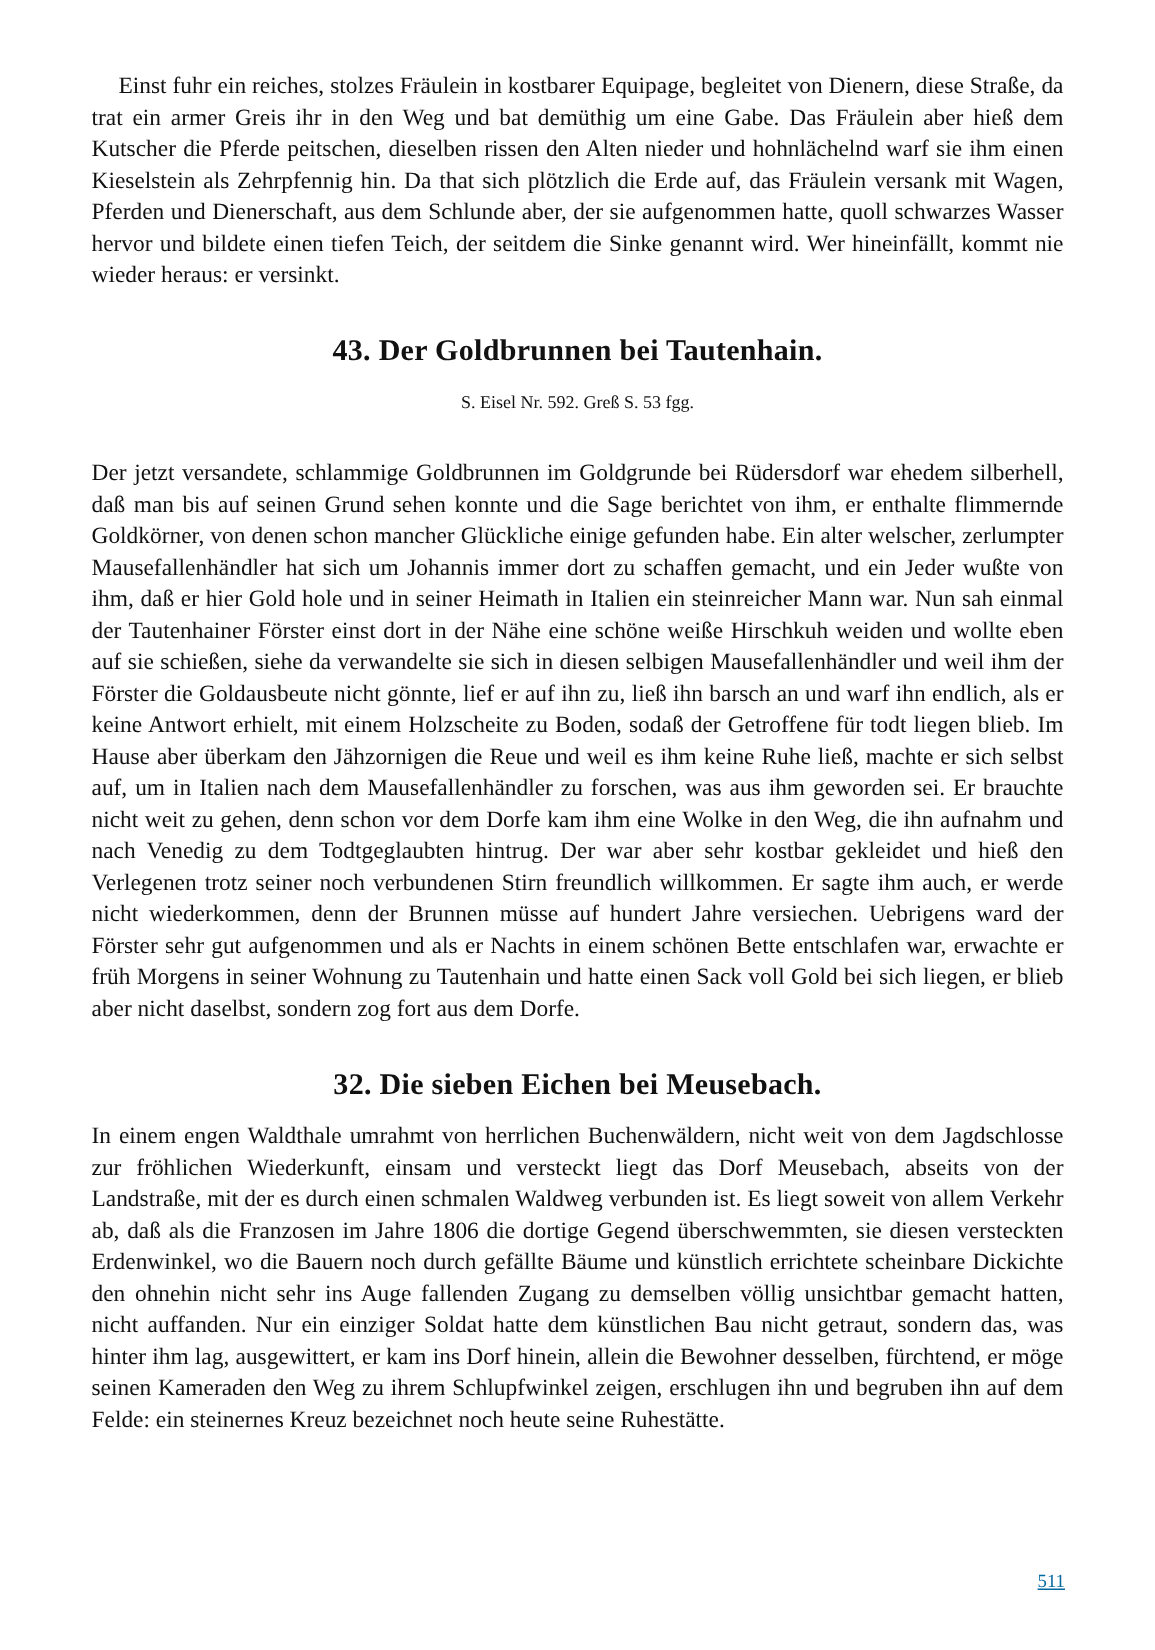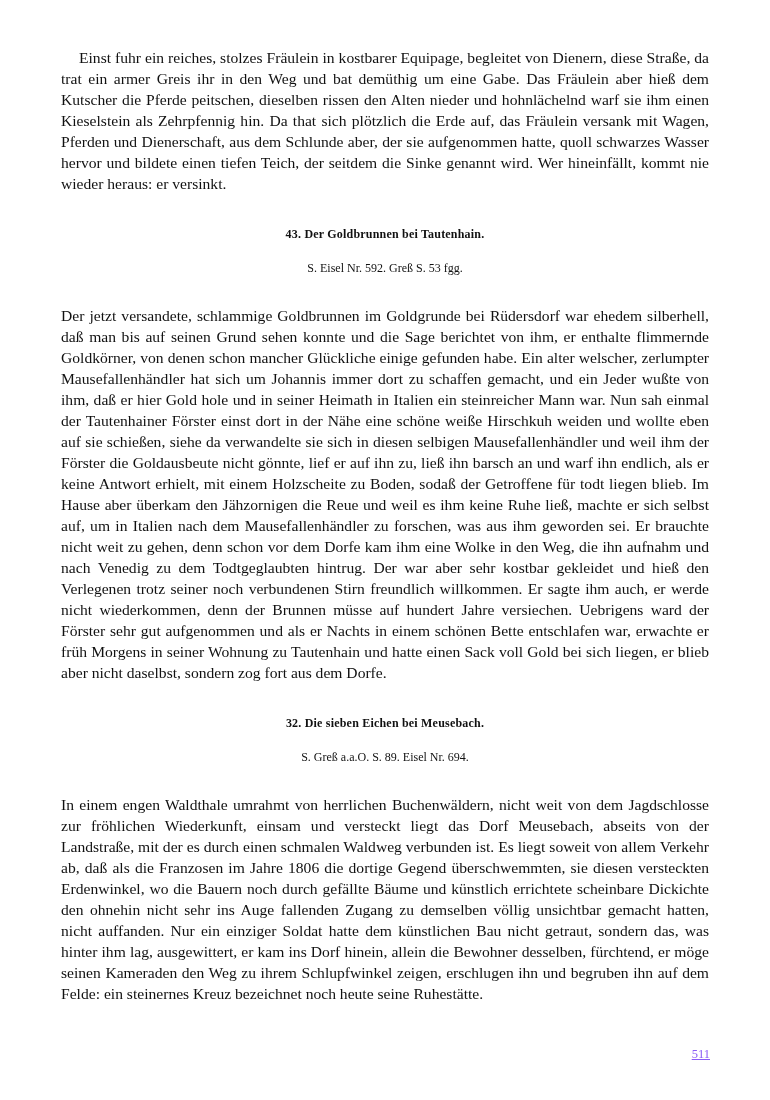--- a/index.html
+++ b/index.html
@@ -26,59 +26,58 @@
     hyphens: auto;
     -webkit-hyphens: auto;
   }
   p {
     margin: 0;
   }
   p.indent {
     text-indent: 18px;
   }
   h2.section-heading {
-    font-size: 12px;
+    font-size: 20px;
     font-weight: bold;
     text-align: center;
     margin: 30px 0 13px 0;
     line-height: 21px;
     letter-spacing: 0.2px;
   }
   p.source-line {
     text-align: center;
     font-size: 12px;
     margin: 0 0 26px 0;
     line-height: 21px;
     text-indent: 0;
   }
   .page-number {
     position: absolute;
     right: 60px;
     top: 1047px;
     font-size: 12.5px;
     line-height: 15px;
-    color: #8b5cf6;
+    color: #0369a1;
     text-decoration: underline;
   }
 </style>
 </head>
 <body>
 
 <div class="text-column">
 
   <p class="indent">Einst fuhr ein reiches, stolzes Fräulein in kostbarer Equipage, begleitet von Dienern, diese Straße, da trat ein armer Greis ihr in den Weg und bat demüthig um eine Gabe. Das Fräulein aber hieß dem Kutscher die Pferde peitschen, dieselben rissen den Alten nieder und hohnlächelnd warf sie ihm einen Kieselstein als Zehrpfennig hin. Da that sich plötzlich die Erde auf, das Fräulein versank mit Wagen, Pferden und Dienerschaft, aus dem Schlunde aber, der sie aufgenommen hatte, quoll schwarzes Wasser hervor und bildete einen tiefen Teich, der seitdem die Sinke genannt wird. Wer hineinfällt, kommt nie wieder heraus: er versinkt.</p>
 
   <h2 class="section-heading">43. Der Goldbrunnen bei Tautenhain.</h2>
 
   <p class="source-line">S. Eisel Nr. 592. Greß S. 53 fgg.</p>
 
   <p>Der jetzt versandete, schlammige Goldbrunnen im Goldgrunde bei Rüdersdorf war ehedem silberhell, daß man bis auf seinen Grund sehen konnte und die Sage berichtet von ihm, er enthalte flimmernde Goldkörner, von denen schon mancher Glückliche einige gefunden habe. Ein alter welscher, zerlumpter Mausefallenhändler hat sich um Johannis immer dort zu schaffen gemacht, und ein Jeder wußte von ihm, daß er hier Gold hole und in seiner Heimath in Italien ein steinreicher Mann war. Nun sah einmal der Tautenhainer Förster einst dort in der Nähe eine schöne weiße Hirschkuh weiden und wollte eben auf sie schießen, siehe da verwandelte sie sich in diesen selbigen Mausefallenhändler und weil ihm der Förster die Goldausbeute nicht gönnte, lief er auf ihn zu, ließ ihn barsch an und warf ihn endlich, als er keine Antwort erhielt, mit einem Holzscheite zu Boden, sodaß der Getroffene für todt liegen blieb. Im Hause aber überkam den Jähzornigen die Reue und weil es ihm keine Ruhe ließ, machte er sich selbst auf, um in Italien nach dem Mausefallenhändler zu forschen, was aus ihm geworden sei. Er brauchte nicht weit zu gehen, denn schon vor dem Dorfe kam ihm eine Wolke in den Weg, die ihn aufnahm und nach Venedig zu dem Todtgeglaubten hintrug. Der war aber sehr kostbar gekleidet und hieß den Verlegenen trotz seiner noch verbundenen Stirn freundlich willkommen. Er sagte ihm auch, er werde nicht wiederkommen, denn der Brunnen müsse auf hundert Jahre versiechen. Uebrigens ward der Förster sehr gut aufgenommen und als er Nachts in einem schönen Bette entschlafen war, erwachte er früh Morgens in seiner Wohnung zu Tautenhain und hatte einen Sack voll Gold bei sich liegen, er blieb aber nicht daselbst, sondern zog fort aus dem Dorfe.</p>
 
   <h2 class="section-heading">32. Die sieben Eichen bei Meusebach.</h2>
 
-  <p class="source-line">S. Greß a.a.O. S. 89. Eisel Nr. 694.</p>
 
   <p>In einem engen Waldthale umrahmt von herrlichen Buchenwäldern, nicht weit von dem Jagdschlosse zur fröhlichen Wiederkunft, einsam und versteckt liegt das Dorf Meusebach, abseits von der Landstraße, mit der es durch einen schmalen Waldweg verbunden ist. Es liegt soweit von allem Verkehr ab, daß als die Franzosen im Jahre 1806 die dortige Gegend überschwemmten, sie diesen versteckten Erdenwinkel, wo die Bauern noch durch gefällte Bäume und künstlich errichtete scheinbare Dickichte den ohnehin nicht sehr ins Auge fallenden Zugang zu demselben völlig unsichtbar gemacht hatten, nicht auffanden. Nur ein einziger Soldat hatte dem künstlichen Bau nicht getraut, sondern das, was hinter ihm lag, ausgewittert, er kam ins Dorf hinein, allein die Bewohner desselben, fürchtend, er möge seinen Kameraden den Weg zu ihrem Schlupfwinkel zeigen, erschlugen ihn und begruben ihn auf dem Felde: ein steinernes Kreuz bezeichnet noch heute seine Ruhestätte.</p>
 
 
 </div>
 
 <div class="page-number">511</div>
 
 </body></html>

